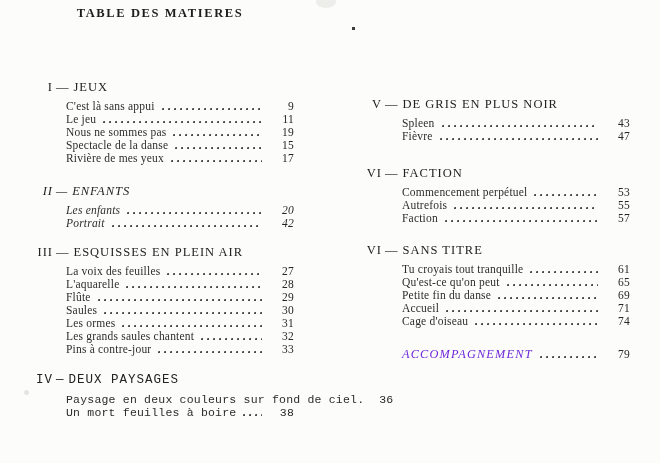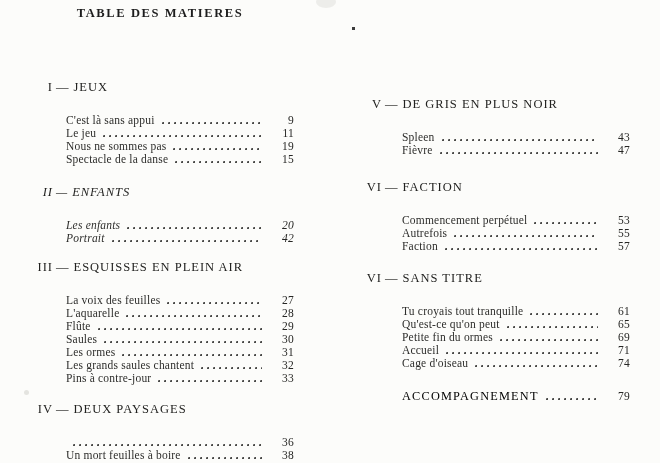--- a/index.html
+++ b/index.html
@@ -40,21 +40,21 @@
     line-height: 15px;
     letter-spacing: 1px;
     color: #222220;
     white-space: nowrap;
   }
   .sec-num  { text-align: right; }
   .col-left  .sec-num { width: 23px; }
   .col-right .sec-num { width: 26px; }
   .sec-dash { padding: 0 4px 0 3px; }
 
-  .entries { margin-top: 19px; }
+  .entries { margin-top: 5px; }
   .entry {
     display: flex;
     align-items: baseline;
     font-size: 11.5px;
     line-height: 13px;
     letter-spacing: 0.2px;
     color: #2d2d2b;
   }
   .col-left  .entry { margin-left: 36px; }
   .col-right .entry { margin-left: 46px; }
@@ -73,32 +73,33 @@
   }
   .pg {
     width: 24px;
     text-align: right;
     color: #262624;
   }
 
   
   .sec-l2 { margin-top: 19px; font-style: italic; }
   .sec-l3 { margin-top: 15px; }
-  .sec-l4 { margin-top: 17px; }
+  .sec-l4 { margin-top: 17px; font-family: Liberation Mono, monospace; }
   .sec-r2 { margin-top: 23px; }
   .sec-r3 { margin-top: 18px; }
 
   .footer-entry {
     margin-top: 19px;
     line-height: 14px;
   }
   .footer-entry .entry-title {
     font-size: 12.3px;
     letter-spacing: 1.2px;
-    color: #000000;
+    color: #6d28d9;
+    font-style: italic;
   }
 
   
   .speck {
     position: absolute;
     background: #3c3c3c;
   }
   .speck-1 { left: 352px; top: 27px; width: 3px; height: 3px; }
   .smudge {
     position: absolute;
@@ -135,20 +136,25 @@
       <div class="entry">
         <span class="entry-title">Nous ne sommes pas</span>
         <span class="dots"></span>
         <span class="pg">19</span>
       </div>
       <div class="entry">
         <span class="entry-title">Spectacle de la danse</span>
         <span class="dots"></span>
         <span class="pg">15</span>
       </div>
+      <div class="entry">
+        <span class="entry-title">Rivière de mes yeux</span>
+        <span class="dots"></span>
+        <span class="pg">17</span>
+      </div>
     </div>
   </div>
 
   <div class="section sec-l2">
     <div class="sec-header">
       <span class="sec-num">II</span>
       <span class="sec-dash">—</span>
       <span class="sec-name">ENFANTS</span>
     </div>
     <div class="entries">
@@ -211,20 +217,21 @@
   </div>
 
   <div class="section sec-l4">
     <div class="sec-header">
       <span class="sec-num">IV</span>
       <span class="sec-dash">—</span>
       <span class="sec-name">DEUX PAYSAGES</span>
     </div>
     <div class="entries">
       <div class="entry">
+        <span class="entry-title">Paysage en deux couleurs sur fond de ciel.</span>
         <span class="dots"></span>
         <span class="pg">36</span>
       </div>
       <div class="entry">
         <span class="entry-title">Un mort feuilles à boire</span>
         <span class="dots"></span>
         <span class="pg">38</span>
       </div>
     </div>
   </div>
@@ -289,21 +296,21 @@
         <span class="entry-title">Tu croyais tout tranquille</span>
         <span class="dots"></span>
         <span class="pg">61</span>
       </div>
       <div class="entry">
         <span class="entry-title">Qu'est-ce qu'on peut</span>
         <span class="dots"></span>
         <span class="pg">65</span>
       </div>
       <div class="entry">
-        <span class="entry-title">Petite fin du ormes</span>
+        <span class="entry-title">Petite fin du danse</span>
         <span class="dots"></span>
         <span class="pg">69</span>
       </div>
       <div class="entry">
         <span class="entry-title">Accueil</span>
         <span class="dots"></span>
         <span class="pg">71</span>
       </div>
       <div class="entry">
         <span class="entry-title">Cage d'oiseau</span>

